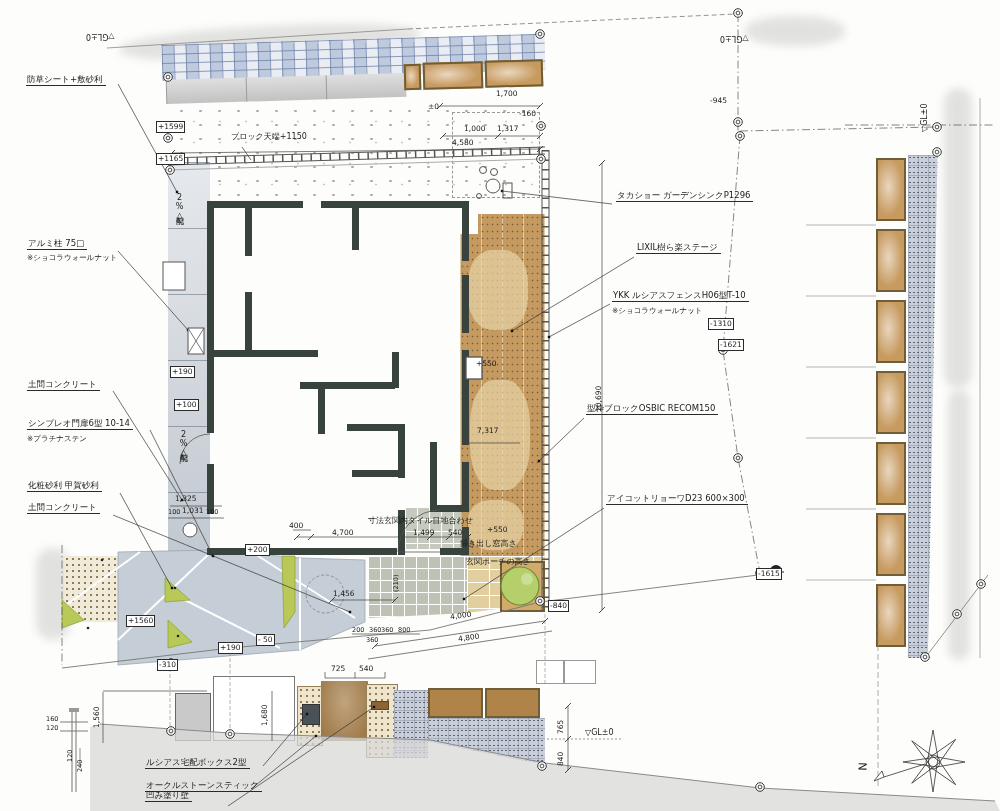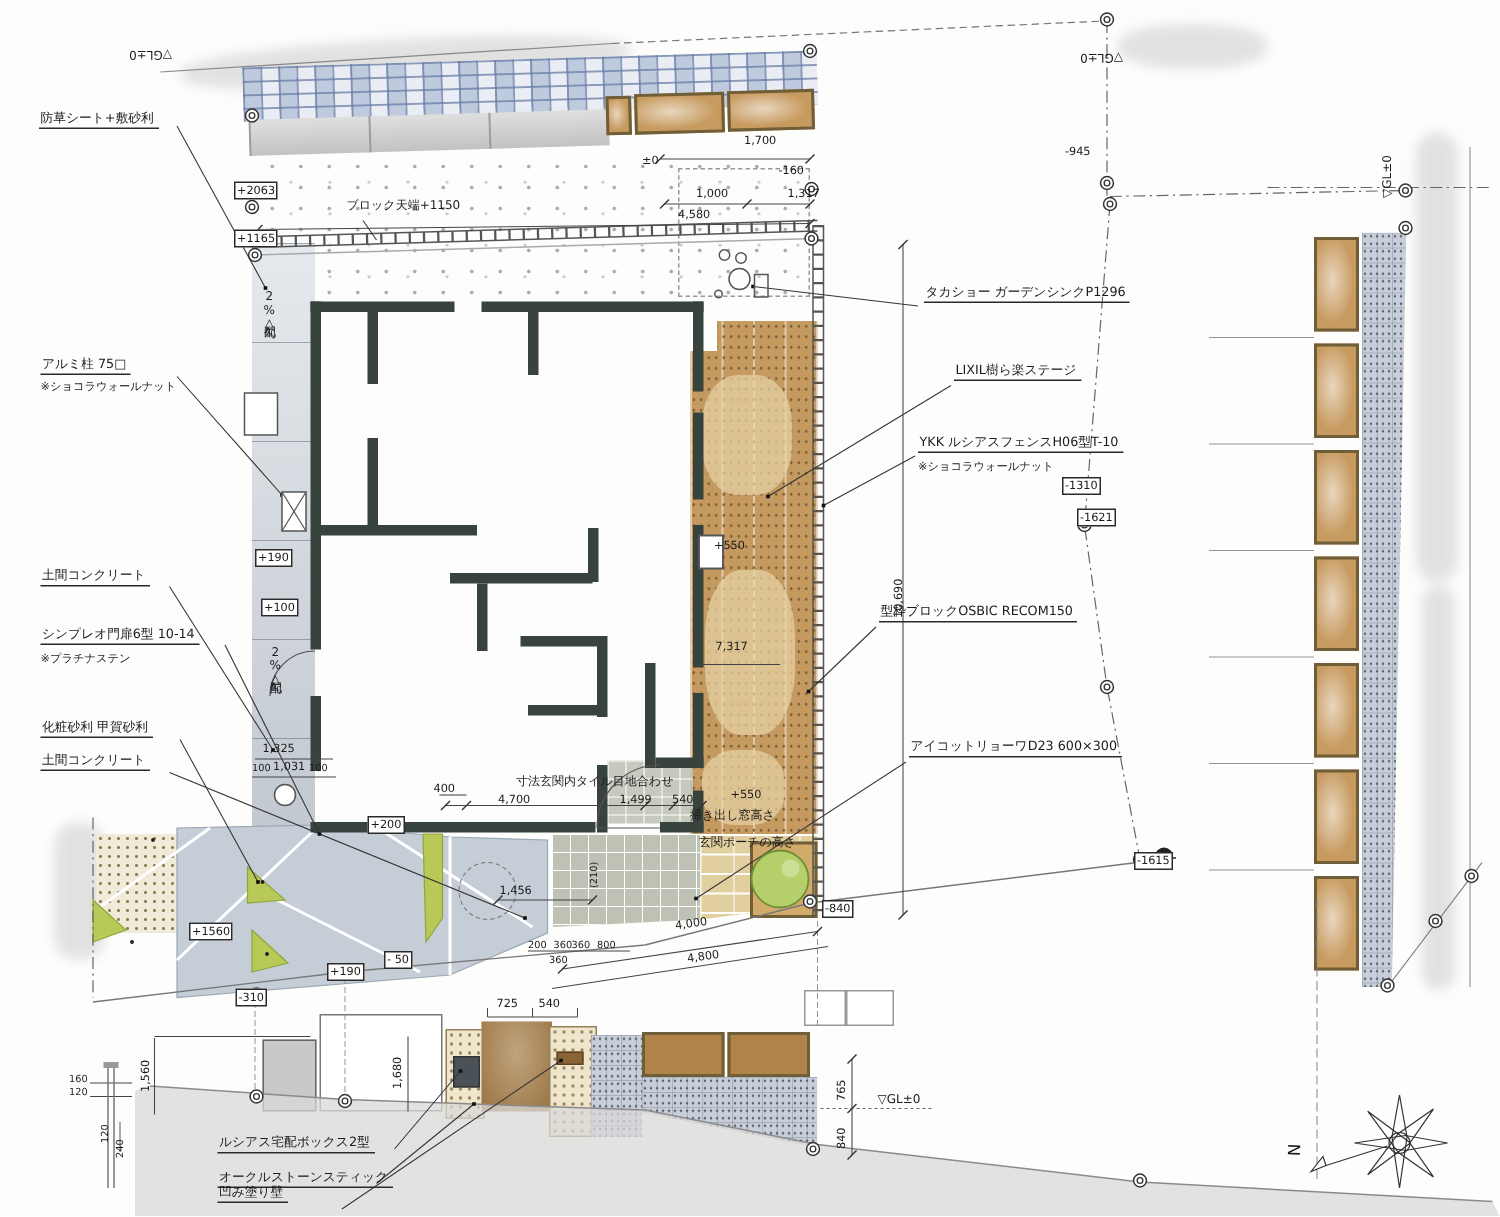--- a/index.html
+++ b/index.html
@@ -391,32 +391,32 @@
   <div class="lbl" style="left:145px;top:790px"><span class="ul">凹み塗り壁</span></div>
 
   <div class="lbl" style="left:616px;top:190px"><span class="ul">タカショー ガーデンシンクP1296</span></div>
   <div class="lbl" style="left:636px;top:242px"><span class="ul">LIXIL樹ら楽ステージ</span></div>
   <div class="lbl" style="left:612px;top:290px"><span class="ul">YKK ルシアスフェンスH06型T-10</span></div>
   <div class="note" style="left:612px;top:306px">※ショコラウォールナット</div>
   <div class="lbl" style="left:586px;top:403px"><span class="ul">型枠ブロックOSBIC RECOM150</span></div>
   <div class="lbl" style="left:606px;top:493px"><span class="ul">アイコットリョーワD23 600×300</span></div>
 
   <div class="lbl" style="left:231px;top:132px;font-size:8px">ブロック天端+1150</div>
-  <div class="lbl" style="left:344px;top:516px;font-size:8px">寸法玄関内タイル目地合わせ</div>
+  <div class="lbl" style="left:368px;top:516px;font-size:8px">寸法玄関内タイル目地合わせ</div>
   <div class="lbl" style="left:460px;top:539px;font-size:8px">掃き出し窓高さ</div>
   <div class="lbl" style="left:466px;top:557px;font-size:8px">玄関ポーチの高さ</div>
   <div class="abs vslope" style="left:173px;top:193px">2%勾配△</div>
   <div class="abs vslope" style="left:177px;top:430px">2%勾配△</div>
 
   <div class="abs rot180" style="left:86px;top:32px;font-size:8px">▽GL±0</div>
   <div class="abs rot180" style="left:720px;top:34px;font-size:8px">▽GL±0</div>
   <div class="abs rotN90" style="left:920px;top:132px;font-size:8px">▽GL±0</div>
   <div class="abs" style="left:585px;top:728px;font-size:8px">▽GL±0</div>
 
-  <div class="box" style="left:156px;top:121px">+2063</div>
+  <div class="box" style="left:156px;top:121px">+1599</div>
   <div class="box" style="left:156px;top:153px">+1165</div>
   <div class="box" style="left:170px;top:366px">+190</div>
   <div class="box" style="left:174px;top:399px">+100</div>
   <div class="box" style="left:245px;top:544px">+200</div>
   <div class="box" style="left:126px;top:615px">+1560</div>
   <div class="box" style="left:157px;top:659px">-310</div>
   <div class="box" style="left:218px;top:642px">+190</div>
   <div class="box" style="left:256px;top:634px">- 50</div>
   <div class="box" style="left:548px;top:600px">-840</div>
   <div class="box" style="left:708px;top:318px">-1310</div>
@@ -424,21 +424,21 @@
   <div class="box" style="left:756px;top:568px">-1615</div>
 
   <div class="dim" style="left:428px;top:102px">±0</div>
   <div class="dim" style="left:519px;top:109px">-160</div>
   <div class="dim" style="left:710px;top:96px">-945</div>
   <div class="dim" style="left:476px;top:359px">+550</div>
   <div class="dim" style="left:487px;top:525px">+550</div>
 
   <div class="dim" style="left:496px;top:89px">1,700</div>
   <div class="dim" style="left:464px;top:124px">1,000</div>
-  <div class="dim" style="left:525px;top:124px">1,317</div>
+  <div class="dim" style="left:497px;top:124px">1,317</div>
   <div class="dim" style="left:452px;top:138px">4,580</div>
   <div class="dim" style="left:175px;top:494px">1,325</div>
   <div class="dim tiny" style="left:168px;top:508px">100</div>
   <div class="dim" style="left:182px;top:506px">1,031</div>
   <div class="dim tiny" style="left:206px;top:508px">100</div>
   <div class="dim" style="left:289px;top:521px">400</div>
   <div class="dim" style="left:332px;top:528px">4,700</div>
   <div class="dim" style="left:413px;top:528px">1,499</div>
   <div class="dim" style="left:448px;top:528px">540</div>
   <div class="dim" style="left:333px;top:589px">1,456</div>

